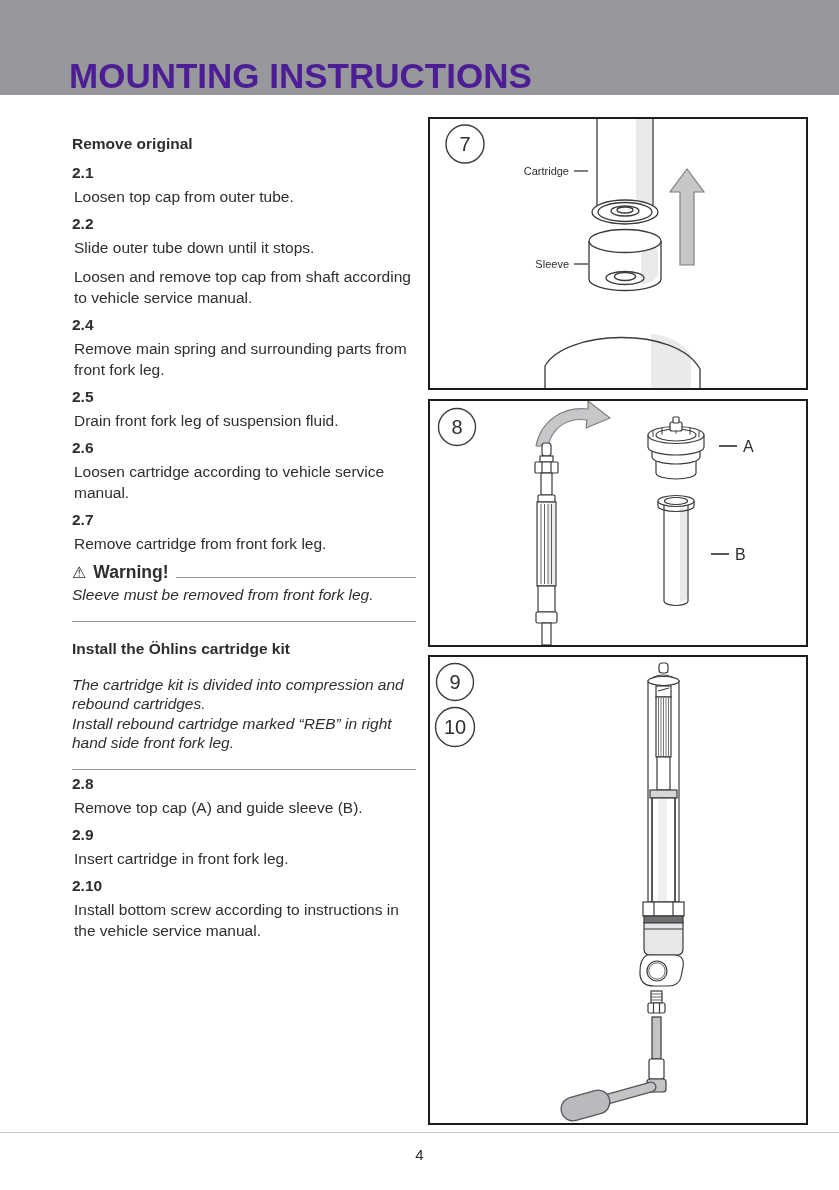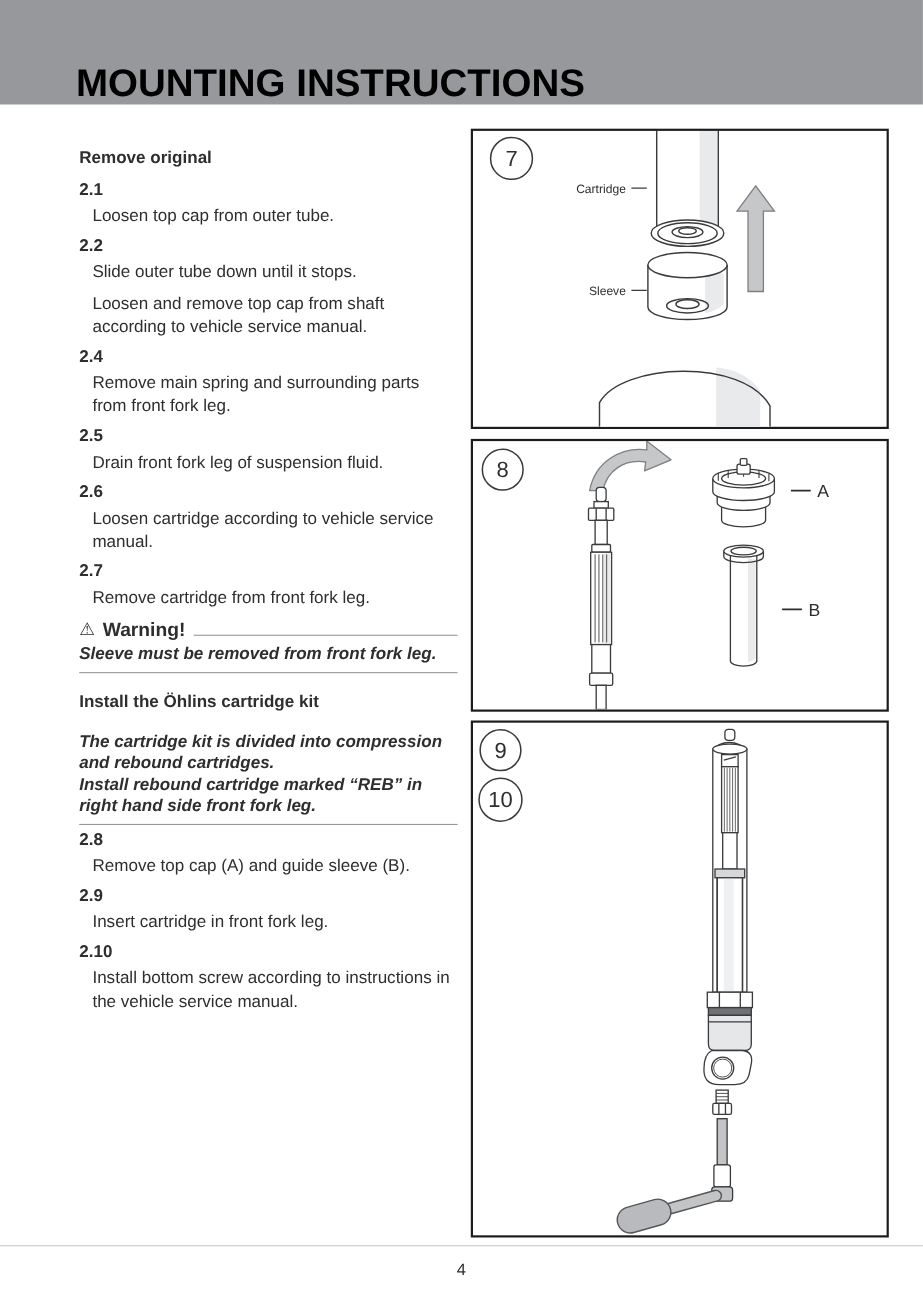--- a/index.html
+++ b/index.html
@@ -9,41 +9,40 @@
     color:#2e2e30;
     width:839px;
   }
   .page { position:relative; width:839px; height:1190px; background:#ffffff; overflow:hidden; }
 
   
   .band { position:absolute; top:0; left:0; width:839px; height:95px; background:#97989b; }
   .band h1 {
     position:absolute; left:69px; bottom:0px;
     font-size:35px; font-weight:bold; letter-spacing:0;
-    color:#000000; line-height:1.05; white-space:nowrap;
+    color:#4c1d95; line-height:1.05; white-space:nowrap;
   }
 
   
   .left-col { position:absolute; left:72px; top:119px; width:344px; font-size:15.5px; }
   .sec-head { font-size:15.5px; font-weight:bold; line-height:18px; margin:16px 0 11px 0; }
   .sec-head.install { margin:18px 0 0 0; }
   .step .num { font-weight:bold; line-height:18px; margin-top:5px; }
-  .step .txt { margin:4px 0 8px 12px; line-height:21px; }
+  .step .txt { margin:4px 0 8px 2px; line-height:21px; }
 
   .callout { margin-top:9px; }
   .callout.caution { margin-top:14px; }
   .callout-head { display:flex; align-items:flex-end; gap:7px; font-weight:bold; font-size:17.5px; line-height:19px; }
   .callout-head .hrule { flex:1; height:0; border-bottom:1.4px solid #98989a; margin-bottom:4px; }
   .w-icon { font-weight:normal; font-size:16px; line-height:19px; }
   .hand-icon-wrap { display:inline-flex; align-items:flex-end; }
   .callout-body {
     font-style:italic; line-height:19.5px;
     border-bottom:1.4px solid #98989a;
-    padding:3px 0 6px 0;
-    font-weight:bold;
+    padding:3px 0 16px 0;
   }
 
   
   .figbox {
     position:absolute; left:428px; width:380px;
     border:2px solid #1c1c1e; background:#ffffff;
   }
   .figbox svg { display:block; }
   #fig7  { top:117px; height:273px; }
   #fig8  { top:399px; height:248px; }

